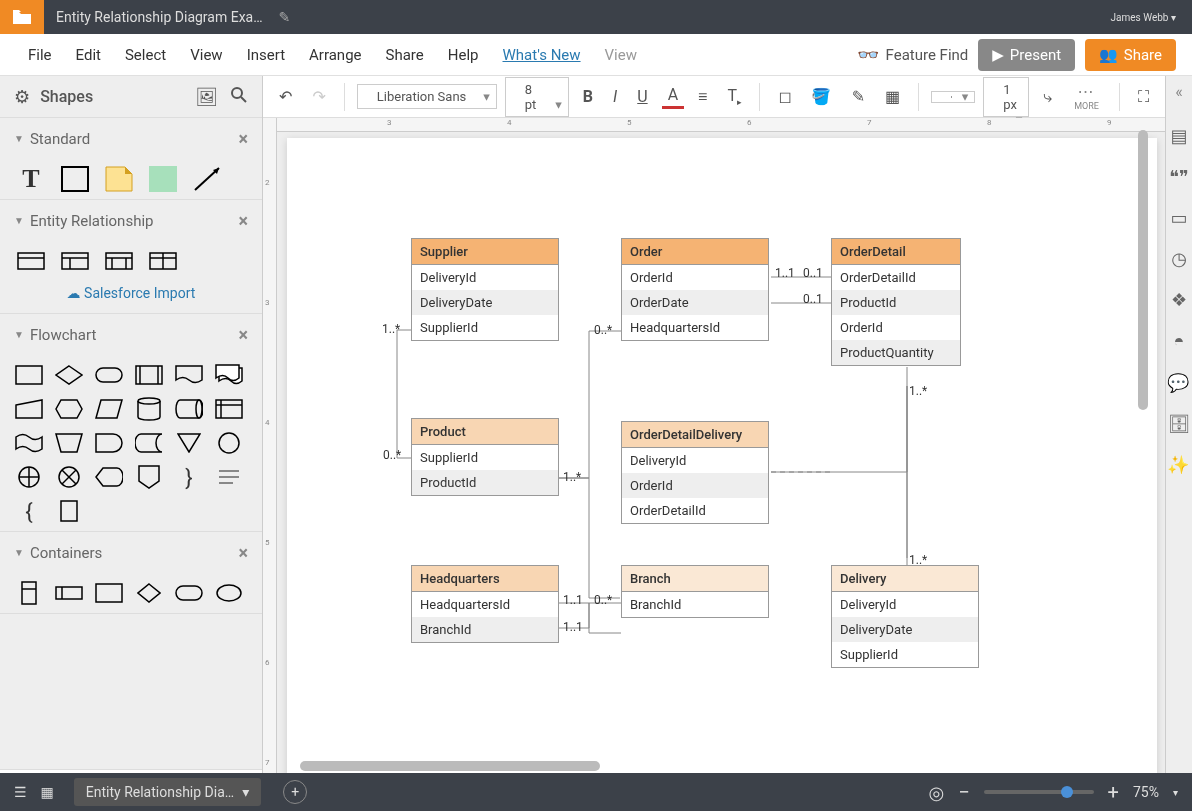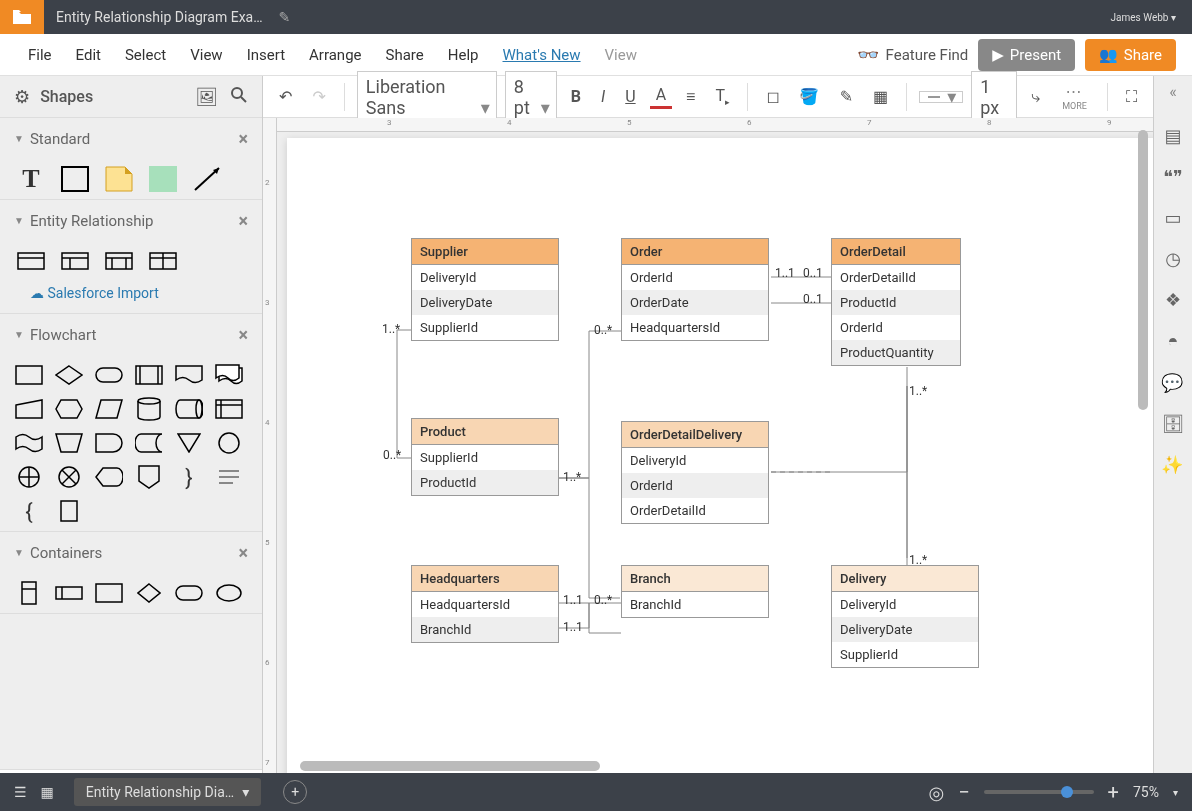--- a/index.html
+++ b/index.html
@@ -25,27 +25,27 @@
 .shapes-hdr .label{font-size:16px;font-weight:500;color:#555}
 .shapes-hdr .icons{margin-left:auto;display:flex;gap:12px;color:#555;font-size:18px}
 .section{border-bottom:1px solid #ddd}
 .section-hdr{display:flex;align-items:center;padding:10px 14px;color:#666;font-size:15px}
 .section-hdr .tri{margin-right:6px;font-size:10px;color:#888}
 .section-hdr .x{margin-left:auto;font-size:18px;color:#888;font-weight:bold}
 .shape-row{display:flex;gap:14px;padding:6px 16px;align-items:center}
 .sbox{width:30px;height:28px;display:flex;align-items:center;justify-content:center}
 .shape-grid{display:grid;grid-template-columns:repeat(6,34px);gap:6px;padding:6px 14px}
 .er-links{display:flex;gap:24px;padding:8px 30px;color:#2a7ab0;font-size:14px}
-.er-links2{padding:4px 30px 12px;color:#2a7ab0;font-size:14px;text-align:left}
+.er-links2{padding:4px 30px 12px;color:#2a7ab0;font-size:14px;text-align:center}
 .import-data{margin-top:auto;height:42px;background:#fff;border-top:1px solid #ddd;display:flex;align-items:center;justify-content:center;gap:10px;color:#555}
 .canvas-area{flex:1;display:flex;flex-direction:column;background:#eee;position:relative}
 .toolbar{height:42px;background:#fff;border-bottom:1px solid #ddd;display:flex;align-items:center;padding:0 10px;gap:8px}
 .tb-sep{width:1px;height:28px;background:#ddd;margin:0 4px}
 .tb-btn{padding:4px 6px;color:#555;font-size:16px;cursor:pointer}
-.tb-select{border:1px solid #ccc;padding:4px 22px 4px 8px;font-size:18px;color:#555;background:#fff;position:relative}
+.tb-select{border:1px solid #ccc;padding:4px 22px 4px 19px;font-size:13px;color:#555;background:#fff;position:relative}
 .tb-select::after{content:"▾";position:absolute;right:6px;color:#888}
 .more{margin-left:auto;text-align:center;font-size:9px;color:#888;padding:0 8px}
 .more .dots{font-size:16px;letter-spacing:2px}
 .canvas{flex:1;position:relative;overflow:hidden;background:#eee}
 .ruler-h{position:absolute;top:0;left:14px;right:0;height:14px;background:#f5f5f5;border-bottom:1px solid #ccc;font-size:8px;color:#888}
 .ruler-v{position:absolute;top:0;left:0;bottom:0;width:14px;background:#f5f5f5;border-right:1px solid #ccc}
 .page{position:absolute;left:24px;top:20px;width:870px;height:640px;background:#fff;box-shadow:0 2px 8px rgba(0,0,0,0.15)}
 .entity{position:absolute;border:1px solid #999;font-size:13px;background:#fff}
 .entity .eh{padding:5px 8px;font-weight:500;border-bottom:1px solid #999}
 .entity .er{padding:5px 8px}
@@ -387,21 +387,21 @@
         <span>Import Data</span>
       </div>
   </div>
 
   <div class="canvas-area">
     <div class="toolbar">
       <div class="tb-btn">↶</div>
       <div class="tb-btn" style="color:#ccc">↷</div>
       <div class="tb-sep"></div>
       <div class="tb-select" style="width:140px">Liberation Sans</div>
-      <div class="tb-select" style="width:52px">8 pt</div>
+      <div class="tb-select" style="width:64px">8 pt</div>
       <div class="tb-btn"><b>B</b></div>
       <div class="tb-btn"><i>I</i></div>
       <div class="tb-btn"><u>U</u></div>
       <div class="tb-btn" style="border-bottom:3px solid #c33;line-height:14px">A</div>
       <div class="tb-btn">≡</div>
       <div class="tb-btn">T<sub style="font-size:9px">▸</sub></div>
       <div class="tb-sep"></div>
       <div class="tb-btn">◻</div>
       <div class="tb-btn">🪣</div>
       <div class="tb-btn">✎</div>

